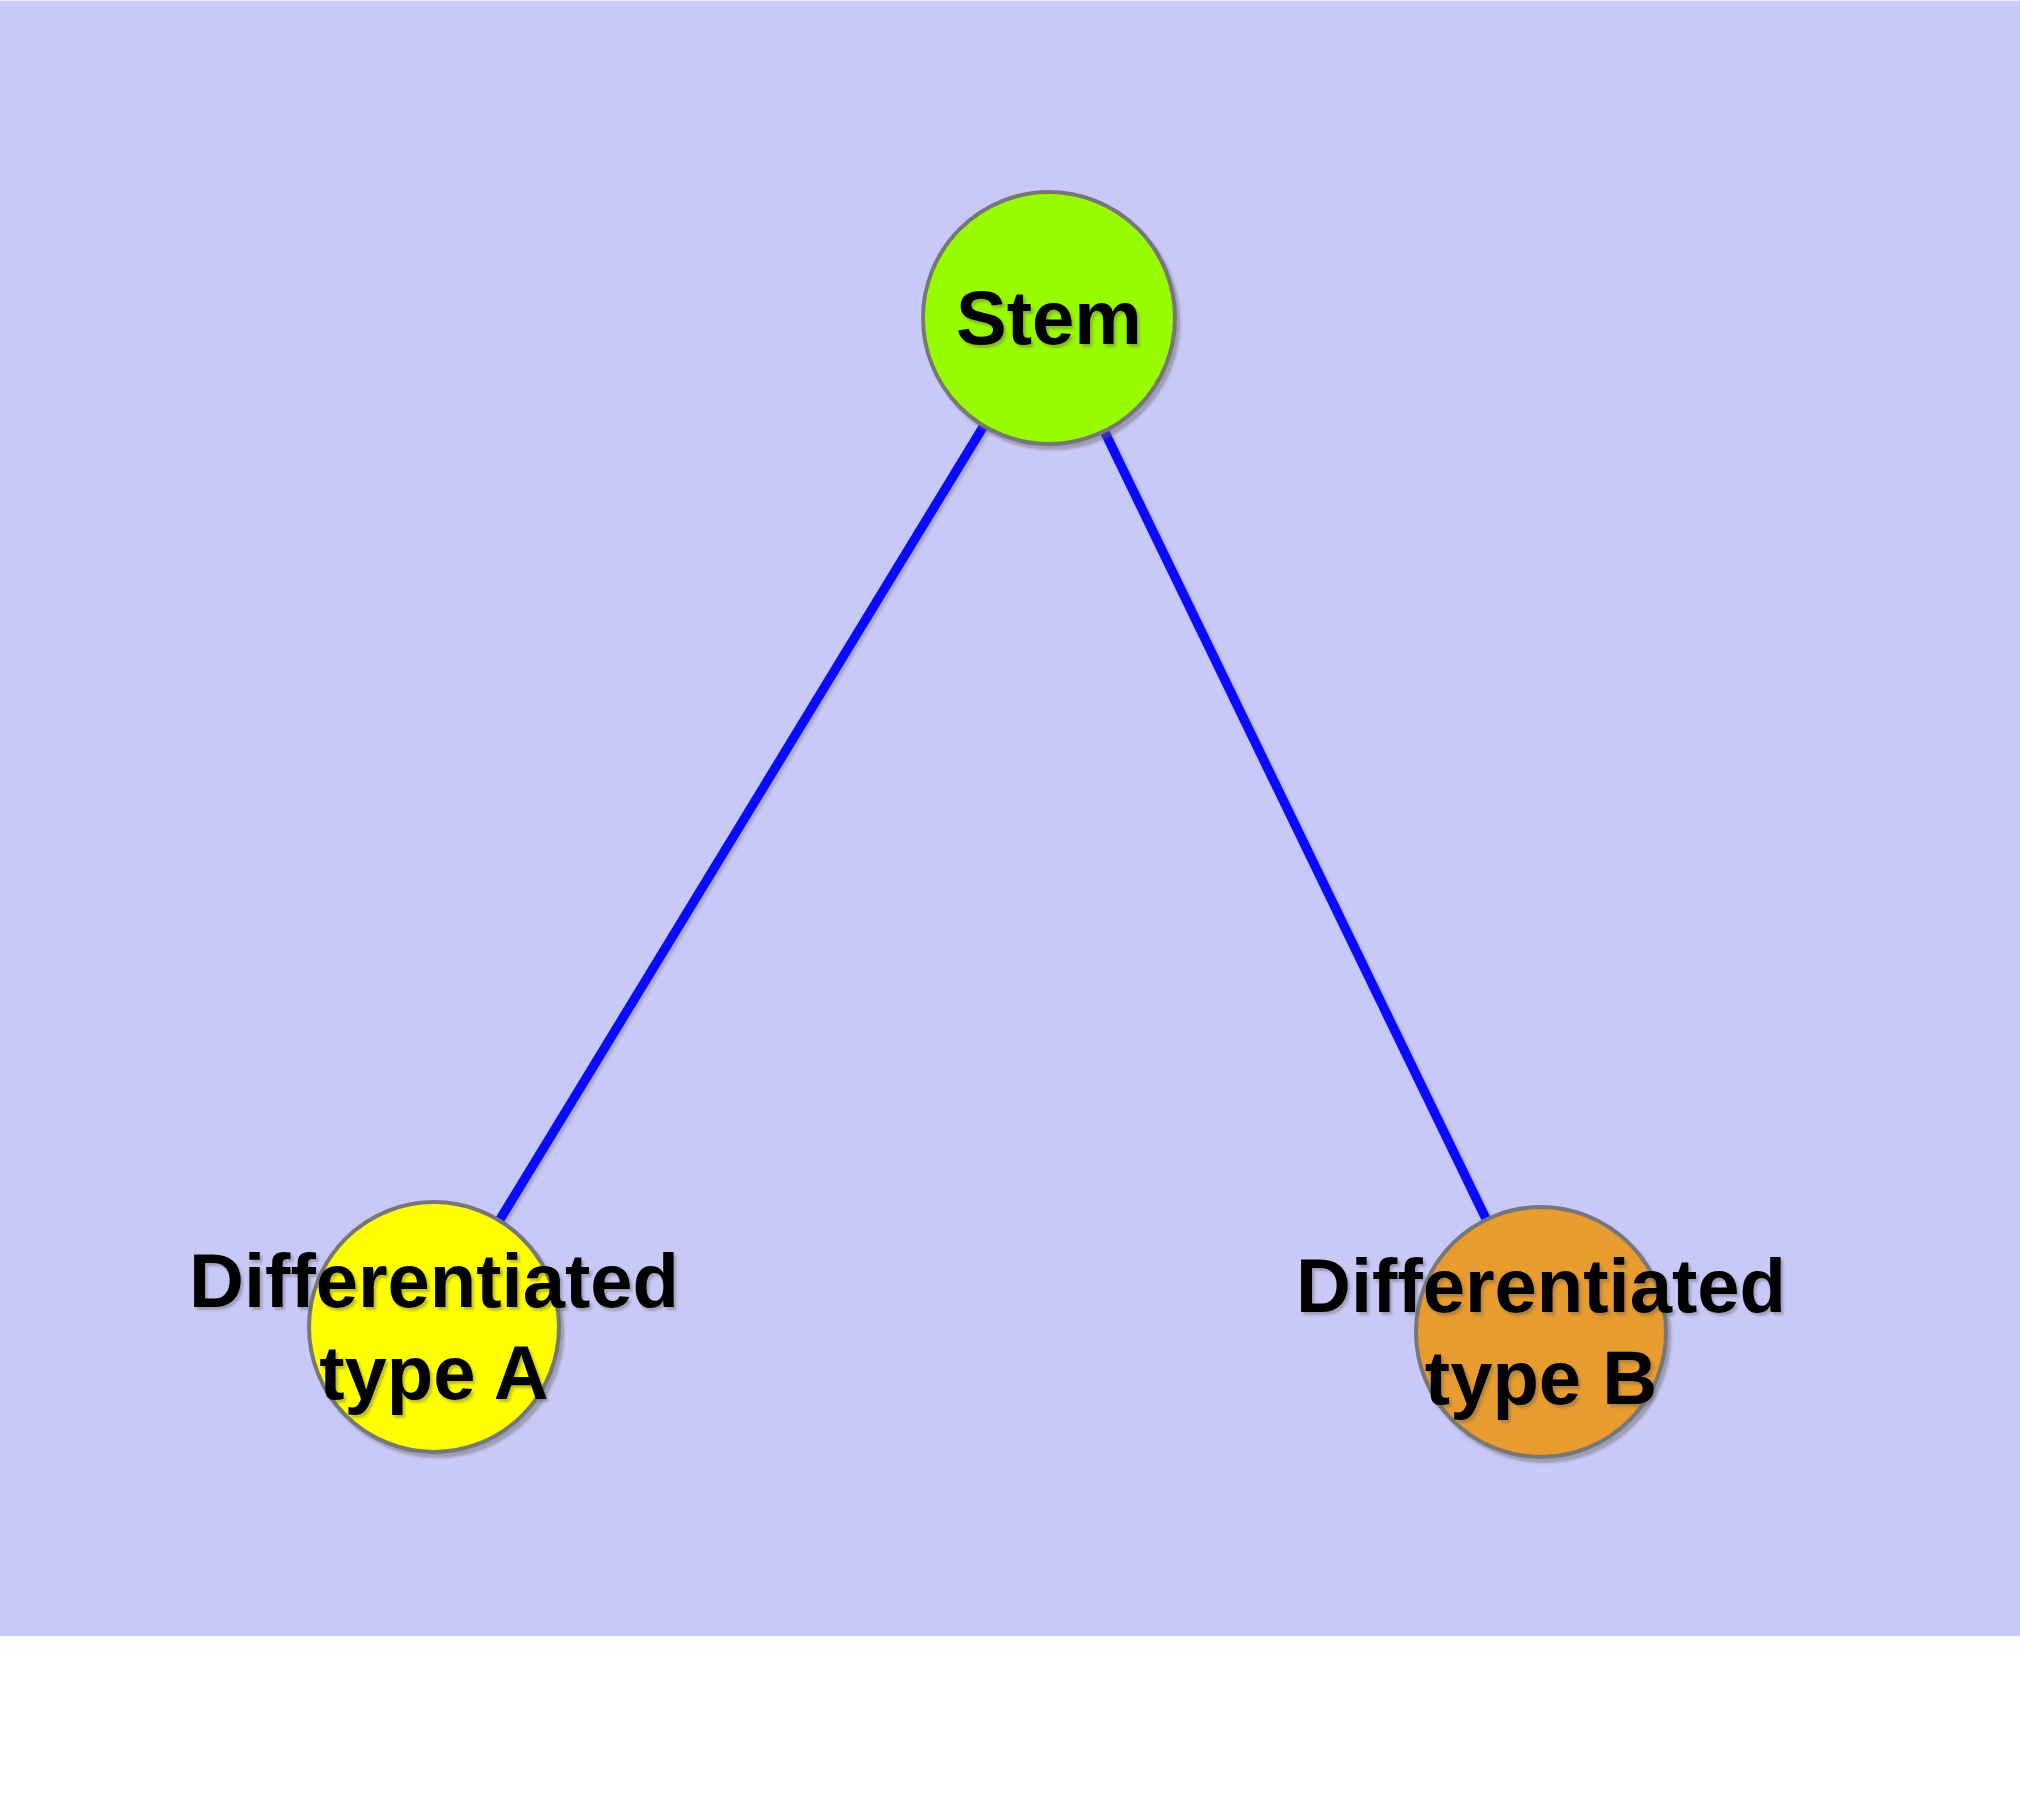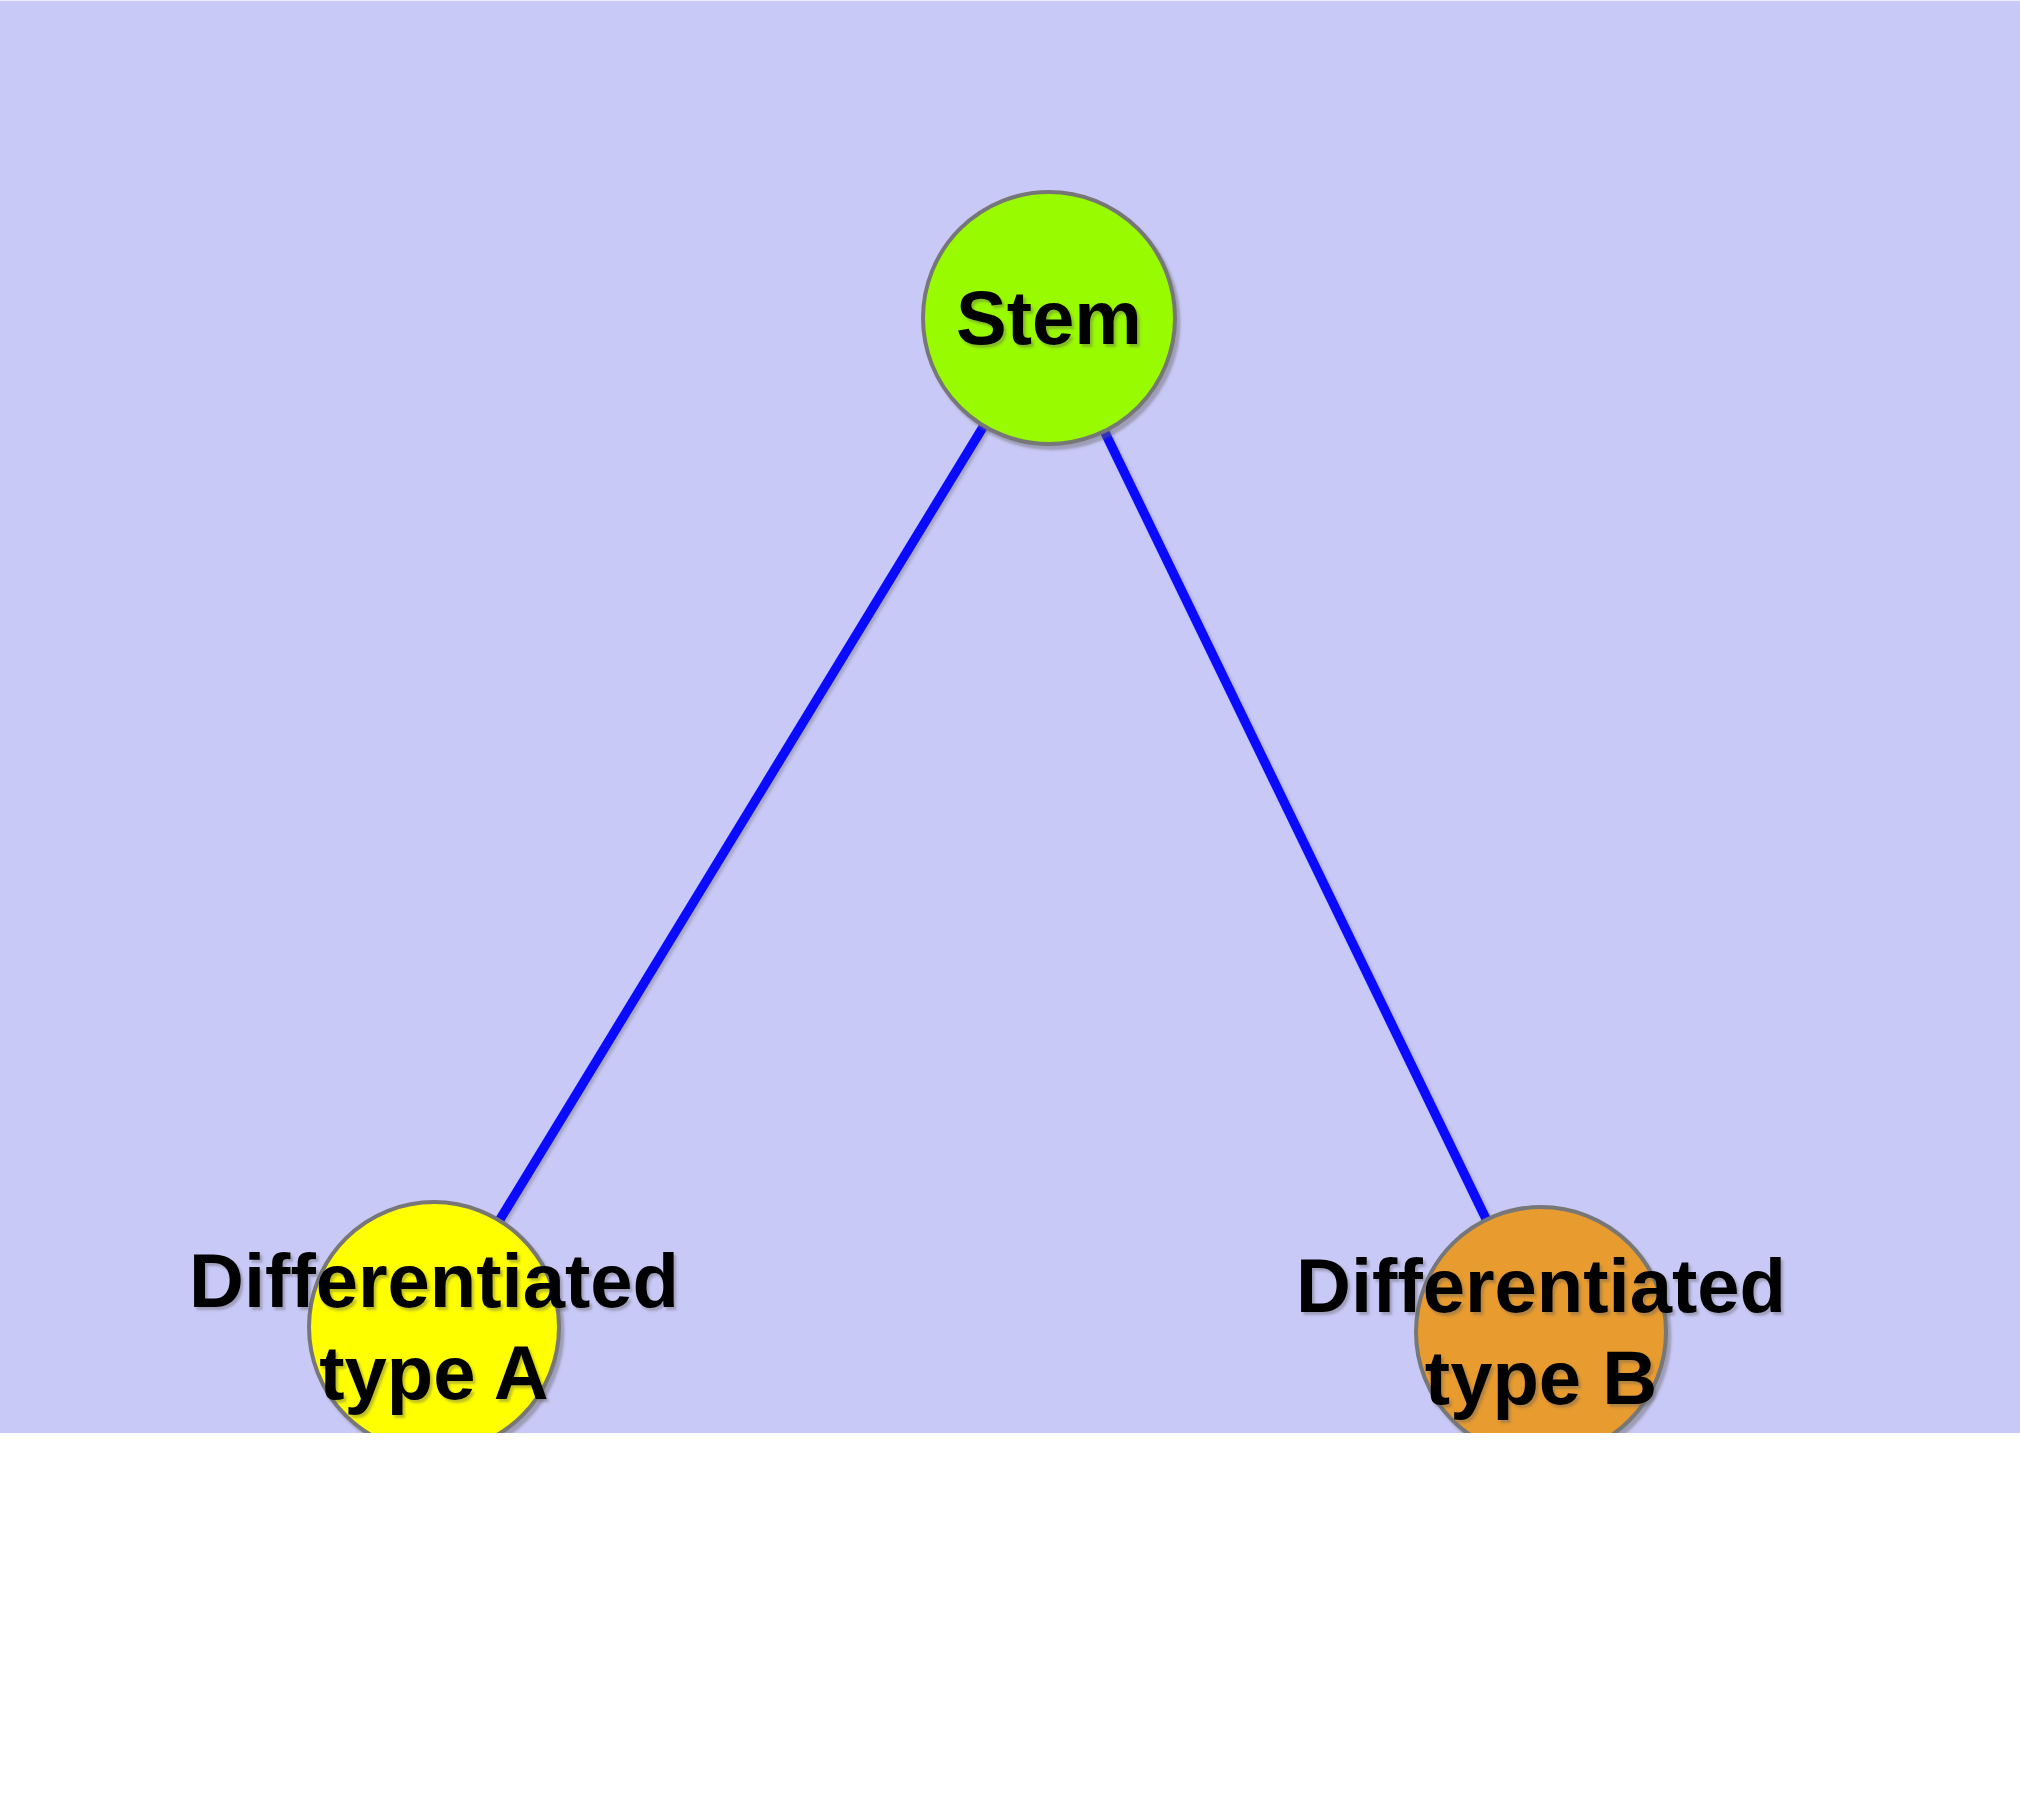--- a/index.html
+++ b/index.html
@@ -5,21 +5,21 @@
   html, body {
     margin: 0; padding: 0;
   }
   body {
     width: 2021px; height: 1812px;
     background: #ffffff;
     font-family: "Liberation Sans", sans-serif;
   }
   #canvas {
     position: relative;
-    width: 2021px; height: 1433px;
+    width: 2021px; height: 1636px;
     overflow: hidden;
     border-top: 1.7px solid #ececfa;
     box-sizing: border-box;
     padding-left: 37px;
   }
   #edges {
     position: absolute;
     left: 0; top: 0;
   }
   .edge {

